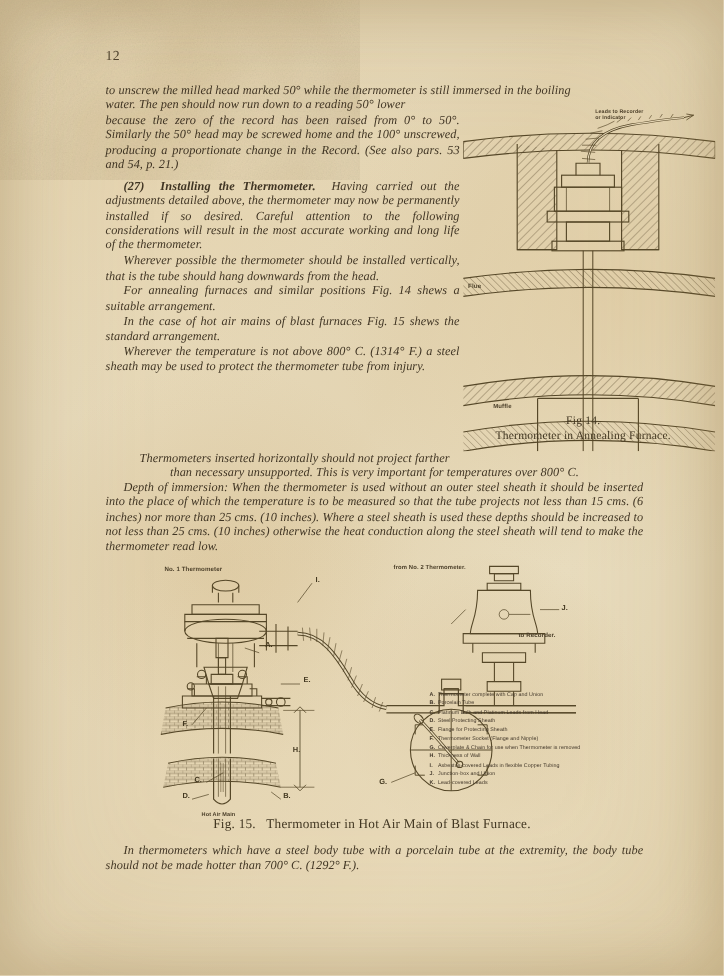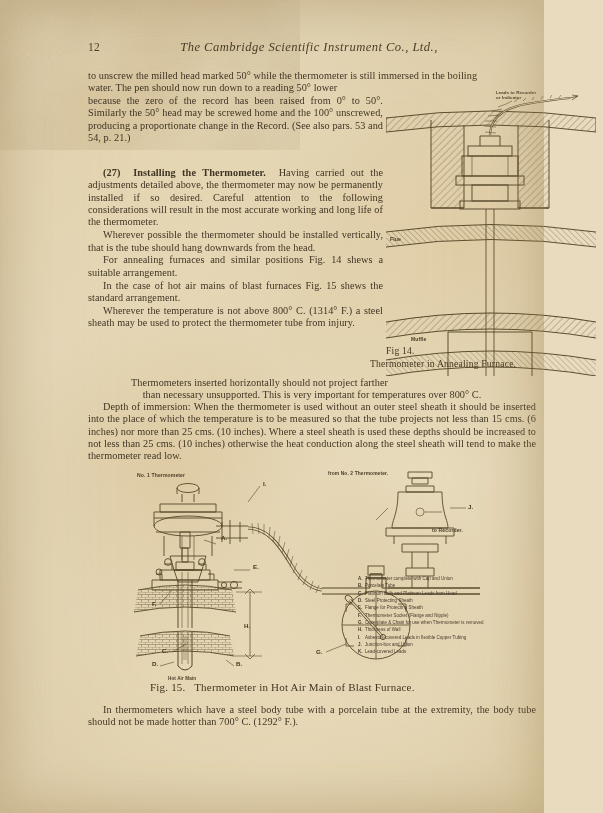--- a/index.html
+++ b/index.html
@@ -11,21 +11,21 @@
     height: 813px;
     overflow: hidden;
     background: #e9dcbe;
     font-family: "Liberation Serif", serif;
     color: #3a3122;
   }
 
   
   #page {
     position: relative;
-    width: 544px;
+    width: 603px;
     height: 813px;
     background:
       radial-gradient(ellipse 60% 45% at 18% 12%, rgba(226,205,163,0.55) 0%, rgba(226,205,163,0) 70%),
       radial-gradient(ellipse 55% 40% at 85% 30%, rgba(219,196,150,0.5) 0%, rgba(219,196,150,0) 72%),
       radial-gradient(ellipse 70% 50% at 50% 88%, rgba(231,214,178,0.55) 0%, rgba(231,214,178,0) 75%),
       radial-gradient(ellipse 40% 30% at 30% 58%, rgba(212,186,138,0.40) 0%, rgba(212,186,138,0) 70%),
       radial-gradient(ellipse 30% 22% at 68% 72%, rgba(205,178,128,0.32) 0%, rgba(205,178,128,0) 70%),
       linear-gradient(118deg, #eadfc3 0%, #e7dabb 22%, #e3d4b2 48%, #e8dcbe 70%, #e2d2ad 100%);
   }
   #grain {
@@ -85,37 +85,38 @@
     width: 448px;
   }
   p.body {
     margin: 0 0 0.5px 0;
     font-size: 10.25px;
     line-height: 12.35px;
     text-align: justify;
     text-justify: inter-word;
     color: #403524;
     letter-spacing: 0.06px;
+    font-style: italic;
   }
   p.ind { text-indent: 15px; }
   .run { font-size: 10.25px; }
   b.sec { font-weight: bold; letter-spacing: 0.1px; }
 
   
   #fig14 {
     position: absolute;
     left: 386px;
     top: 84px;
     width: 210px;
     height: 292px;
   }
   #fig14 svg { display: block; }
   .figcap {
     position: absolute;
-    text-align: left;
+    text-align: center;
     font-size: 9.6px;
     color: #423722;
     letter-spacing: 0.2px;
   }
   #fig14num {
     left: 386px; top: 345px; width: 200px;
   }
   #fig14title {
     left: 370px; top: 358px; width: 232px;
   }
@@ -167,42 +168,41 @@
 </style>
 </head>
 <body>
 
 <div id="page">
 
   <div id="content">
 
     <div class="hdr">
       <span class="folio">12</span>
-      <span class="runhead">The Cambridge Scientific Instrument Co., Ltd.,</span>
     </div>
 
     <div class="full" style="top:70px;">
       <p class="body" style="text-align:justify;">to unscrew the milled head marked 50° while the thermometer is still immersed in the boiling</p>
     </div>
 
     <div class="col-narrow" style="top:82px;">
       <p class="body">water.  The pen should now run down to a reading 50° lower</p>
       <p class="body">because the zero of the record has been raised from 0° to 50°. Similarly the 50° head may be screwed home and the 100° unscrewed, producing a proportionate change in the Record. (See also pars. 53 and 54, p. 21.)</p>
     </div>
 
-    <div class="col-narrow" style="top:150px;margin-top:17px;">
+    <div class="col-narrow" style="top:150px;">
       <p class="body ind"><b class="sec">(27)</b>&nbsp; <b class="sec">Installing the Thermometer.</b>&nbsp; <span class="run">Having carried out the adjustments detailed above, the thermometer may now be permanently installed if so desired.  Careful attention to the following considerations will result in the most accurate working and long life of the thermometer.</span></p>
       <p class="body ind">Wherever possible the thermometer should be installed vertically, that is the tube should hang downwards from the head.</p>
       <p class="body ind">For annealing furnaces and similar positions Fig. 14 shews a suitable arrangement.</p>
       <p class="body ind">In the case of hot air mains of blast furnaces Fig. 15 shews the standard arrangement.</p>
       <p class="body ind">Wherever the temperature is not above 800° C. (1314° F.) a steel sheath may be used to protect the thermometer tube from injury.</p>
     </div>
 
     <div class="col-narrow" style="top:377px; width:300px;">
-      <p class="body ind" style="text-align:right;">Thermometers inserted horizontally should not project farther</p>
+      <p class="body ind" style="text-align:center;">Thermometers inserted horizontally should not project farther</p>
     </div>
     <div class="full" style="top:389px;">
       <p class="body" style="text-align:center;">than necessary unsupported.  This is very important for temperatures over 800° C.</p>
     </div>
 
     <div class="full" style="top:401px;">
       <p class="body ind"><span>Depth of immersion:</span> <span>When the thermometer is used without an outer steel sheath it should be inserted into the place of which the temperature is to be measured so that the tube projects not less than 15 cms. (6 inches) nor more than 25 cms. (10 inches).  Where a steel sheath is used these depths should be increased to not less than 25 cms. (10 inches) otherwise the heat conduction along the steel sheath will tend to make the thermometer read low.</span></p>
     </div>
 
     <div class="full" style="top:704px;">

